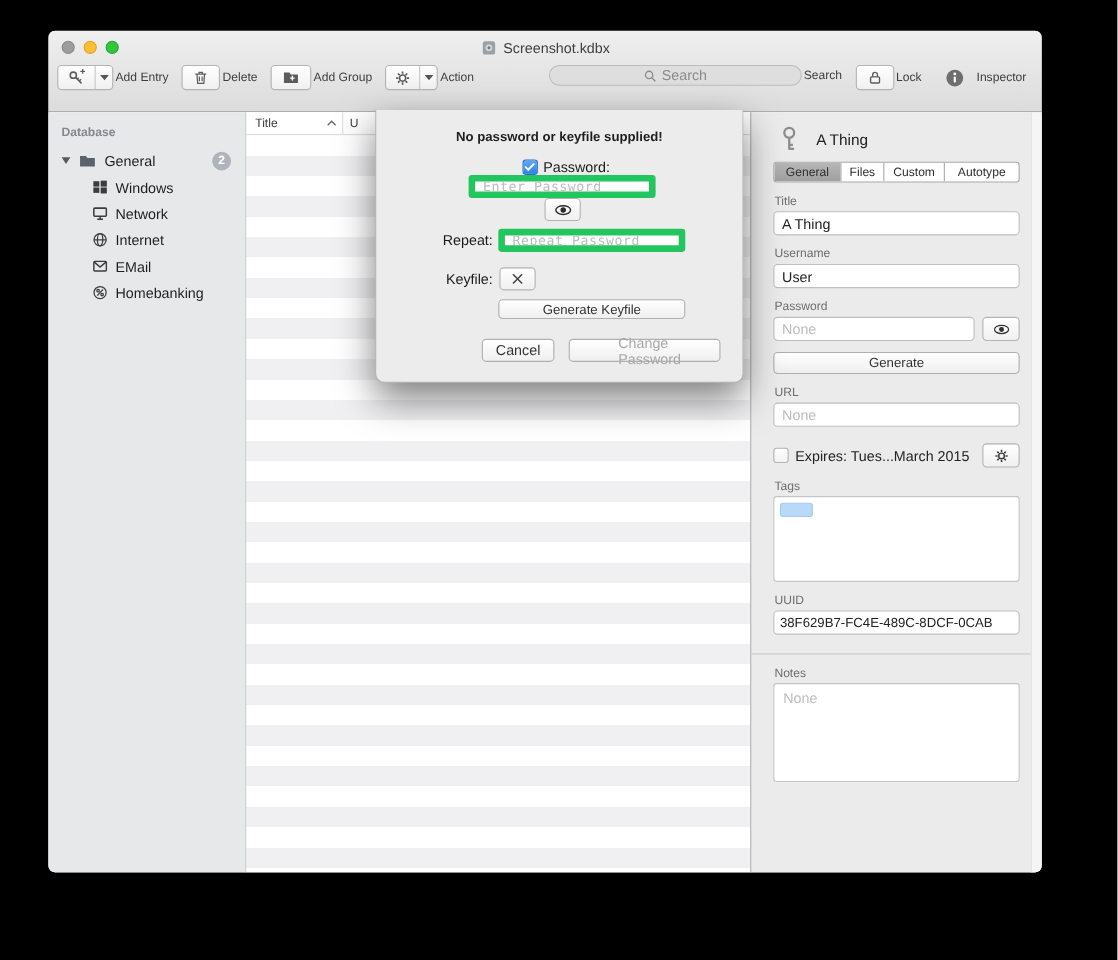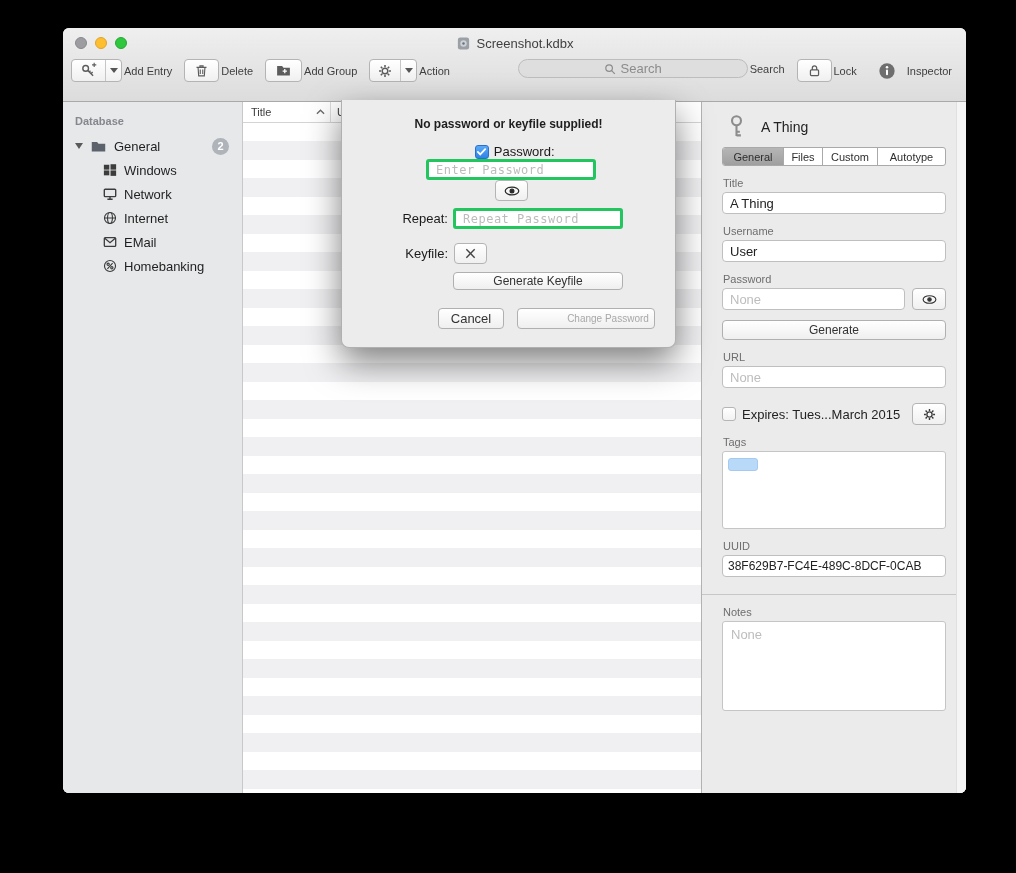--- a/index.html
+++ b/index.html
@@ -1,17 +1,17 @@
 <!DOCTYPE html>
 <html style="--accent: #2f82e8; --tag_chip: #b9d9f8;"><head>
 <meta charset="utf-8">
 <style>
   html,body{margin:0;padding:0;}
   .screen{position:relative;width:1016px;height:873px;background:#000;font-family:"Liberation Sans",sans-serif;overflow:hidden;}
-  .window{position:absolute;left:63px;top:28px;width:903px;height:765px;background:#ececec;border-radius:6px;overflow:hidden;box-shadow:0 22px 55px rgba(0,0,0,.65);}
+  .window{position:absolute;left:44px;top:28px;width:903px;height:765px;background:#ececec;border-radius:6px;overflow:hidden;box-shadow:0 22px 55px rgba(0,0,0,.65);}
   .chrome{background:linear-gradient(#efefef,#dcdcdc);border-bottom:1px solid #a9a9a9;}
   .titlebar{height:30px;position:relative;display:flex;align-items:center;}
   .traffic{position:absolute;left:12px;top:9px;display:flex;gap:8px;}
   .tl{width:12px;height:12px;border-radius:50%;box-sizing:border-box;}
   .tl.close{background:#9d9da1;border:1px solid #89898d;}
   .tl.min{background:#fdbe30;border:1px solid #e0a32b;}
   .tl.zoom{background:#2ec73d;border:1px solid #25a933;}
   .title-wrap{margin:0 auto;display:flex;gap:6px;align-items:center;font-size:13px;color:#3f3f3f;}
   .toolbar{height:42px;display:flex;align-items:flex-start;padding:1px 14px 0 8px;gap:12px;}
   .tool{display:flex;flex-direction:row;align-items:center;gap:2px;}
@@ -62,33 +62,33 @@
   .tag-chip{width:30px;height:13px;background:var(--tag_chip,#b9d9f8);border:1px solid #a6c9ef;border-radius:3px;box-sizing:border-box;}
   .uuid-input{font-size:12px;padding:0 5px;}
   .insp-divider{height:1px;background:#c7c7c7;margin:17px -20px 0 -20px;}
   .notes-box{height:90px;margin-top:2px;padding:5px 8px;font-size:13px;color:#bdbdbd;}
   
   .sheet{position:absolute;left:341px;top:100px;width:335px;background:#ececec;border:1px solid #b0b0b0;border-top:none;border-radius:0 0 8px 8px;box-shadow:0 14px 34px rgba(0,0,0,.5);z-index:20;padding-bottom:18px;box-sizing:border-box;}
   .sheet-msg{text-align:center;font-size:12px;font-weight:bold;color:#1e1e1e;margin-top:17px;}
   .sheet-row{display:flex;align-items:center;margin:0 14px;}
   .sheet-left{width:92px;display:flex;align-items:center;justify-content:flex-end;gap:5px;flex-shrink:0;}
   .sheet-label{font-size:13px;color:#1a1a1a;white-space:nowrap;}
-  .sheet-input{width:170px;height:21px;border:3px solid #22c55e;border-radius:3px;font:12px "DejaVu Sans Mono",monospace;padding:0 7px;box-sizing:border-box;color:#222;background:#fff;outline:none;margin-left:5px;}
+  .sheet-input{width:170px;height:21px;border:6px solid #22c55e;border-radius:3px;font:12px "DejaVu Sans Mono",monospace;padding:0 7px;box-sizing:border-box;color:#222;background:#fff;outline:none;margin-left:5px;}
   .sheet-input::placeholder{color:#bcbcbc;letter-spacing:.5px;}
   .row-pw{margin-top:13px;flex-direction:column;}
   .row-rpt{margin-top:7px;}
   .row-key{margin-top:14px;}
   .sheet .icon-btn{margin-left:6px;width:33px;height:21px;}
   .popup{width:170px;height:22px;margin-left:5px;background:#fff;border:1px solid #c3c3c3;border-radius:3px;display:flex;align-items:center;padding:0 3px 0 8px;box-sizing:border-box;font-size:13px;color:#111;}
   .popup-text{flex:1;}
   .genkey-row{margin:8px 14px 0 14px;display:flex;}
   .genkey-btn{margin-left:97px;width:170px;height:18px;font-size:12px;}
   .sheet-actions{display:flex;justify-content:flex-end;gap:13px;margin:18px 20px 0 0;}
   .cancel-btn{width:66px;height:21px;font-size:13px;}
-  .changepw-btn{width:138px;height:21px;font-size:10px;color:#a8a8a8;padding-left:44px;}
+  .changepw-btn{width:138px;height:21px;font-size:13px;color:#a8a8a8;padding-left:44px;}
 </style>
 </head>
 <body>
 
 <div class="screen">
 
   <div class="window">
     <div class="chrome">
       <div class="titlebar">
         <div class="traffic">

